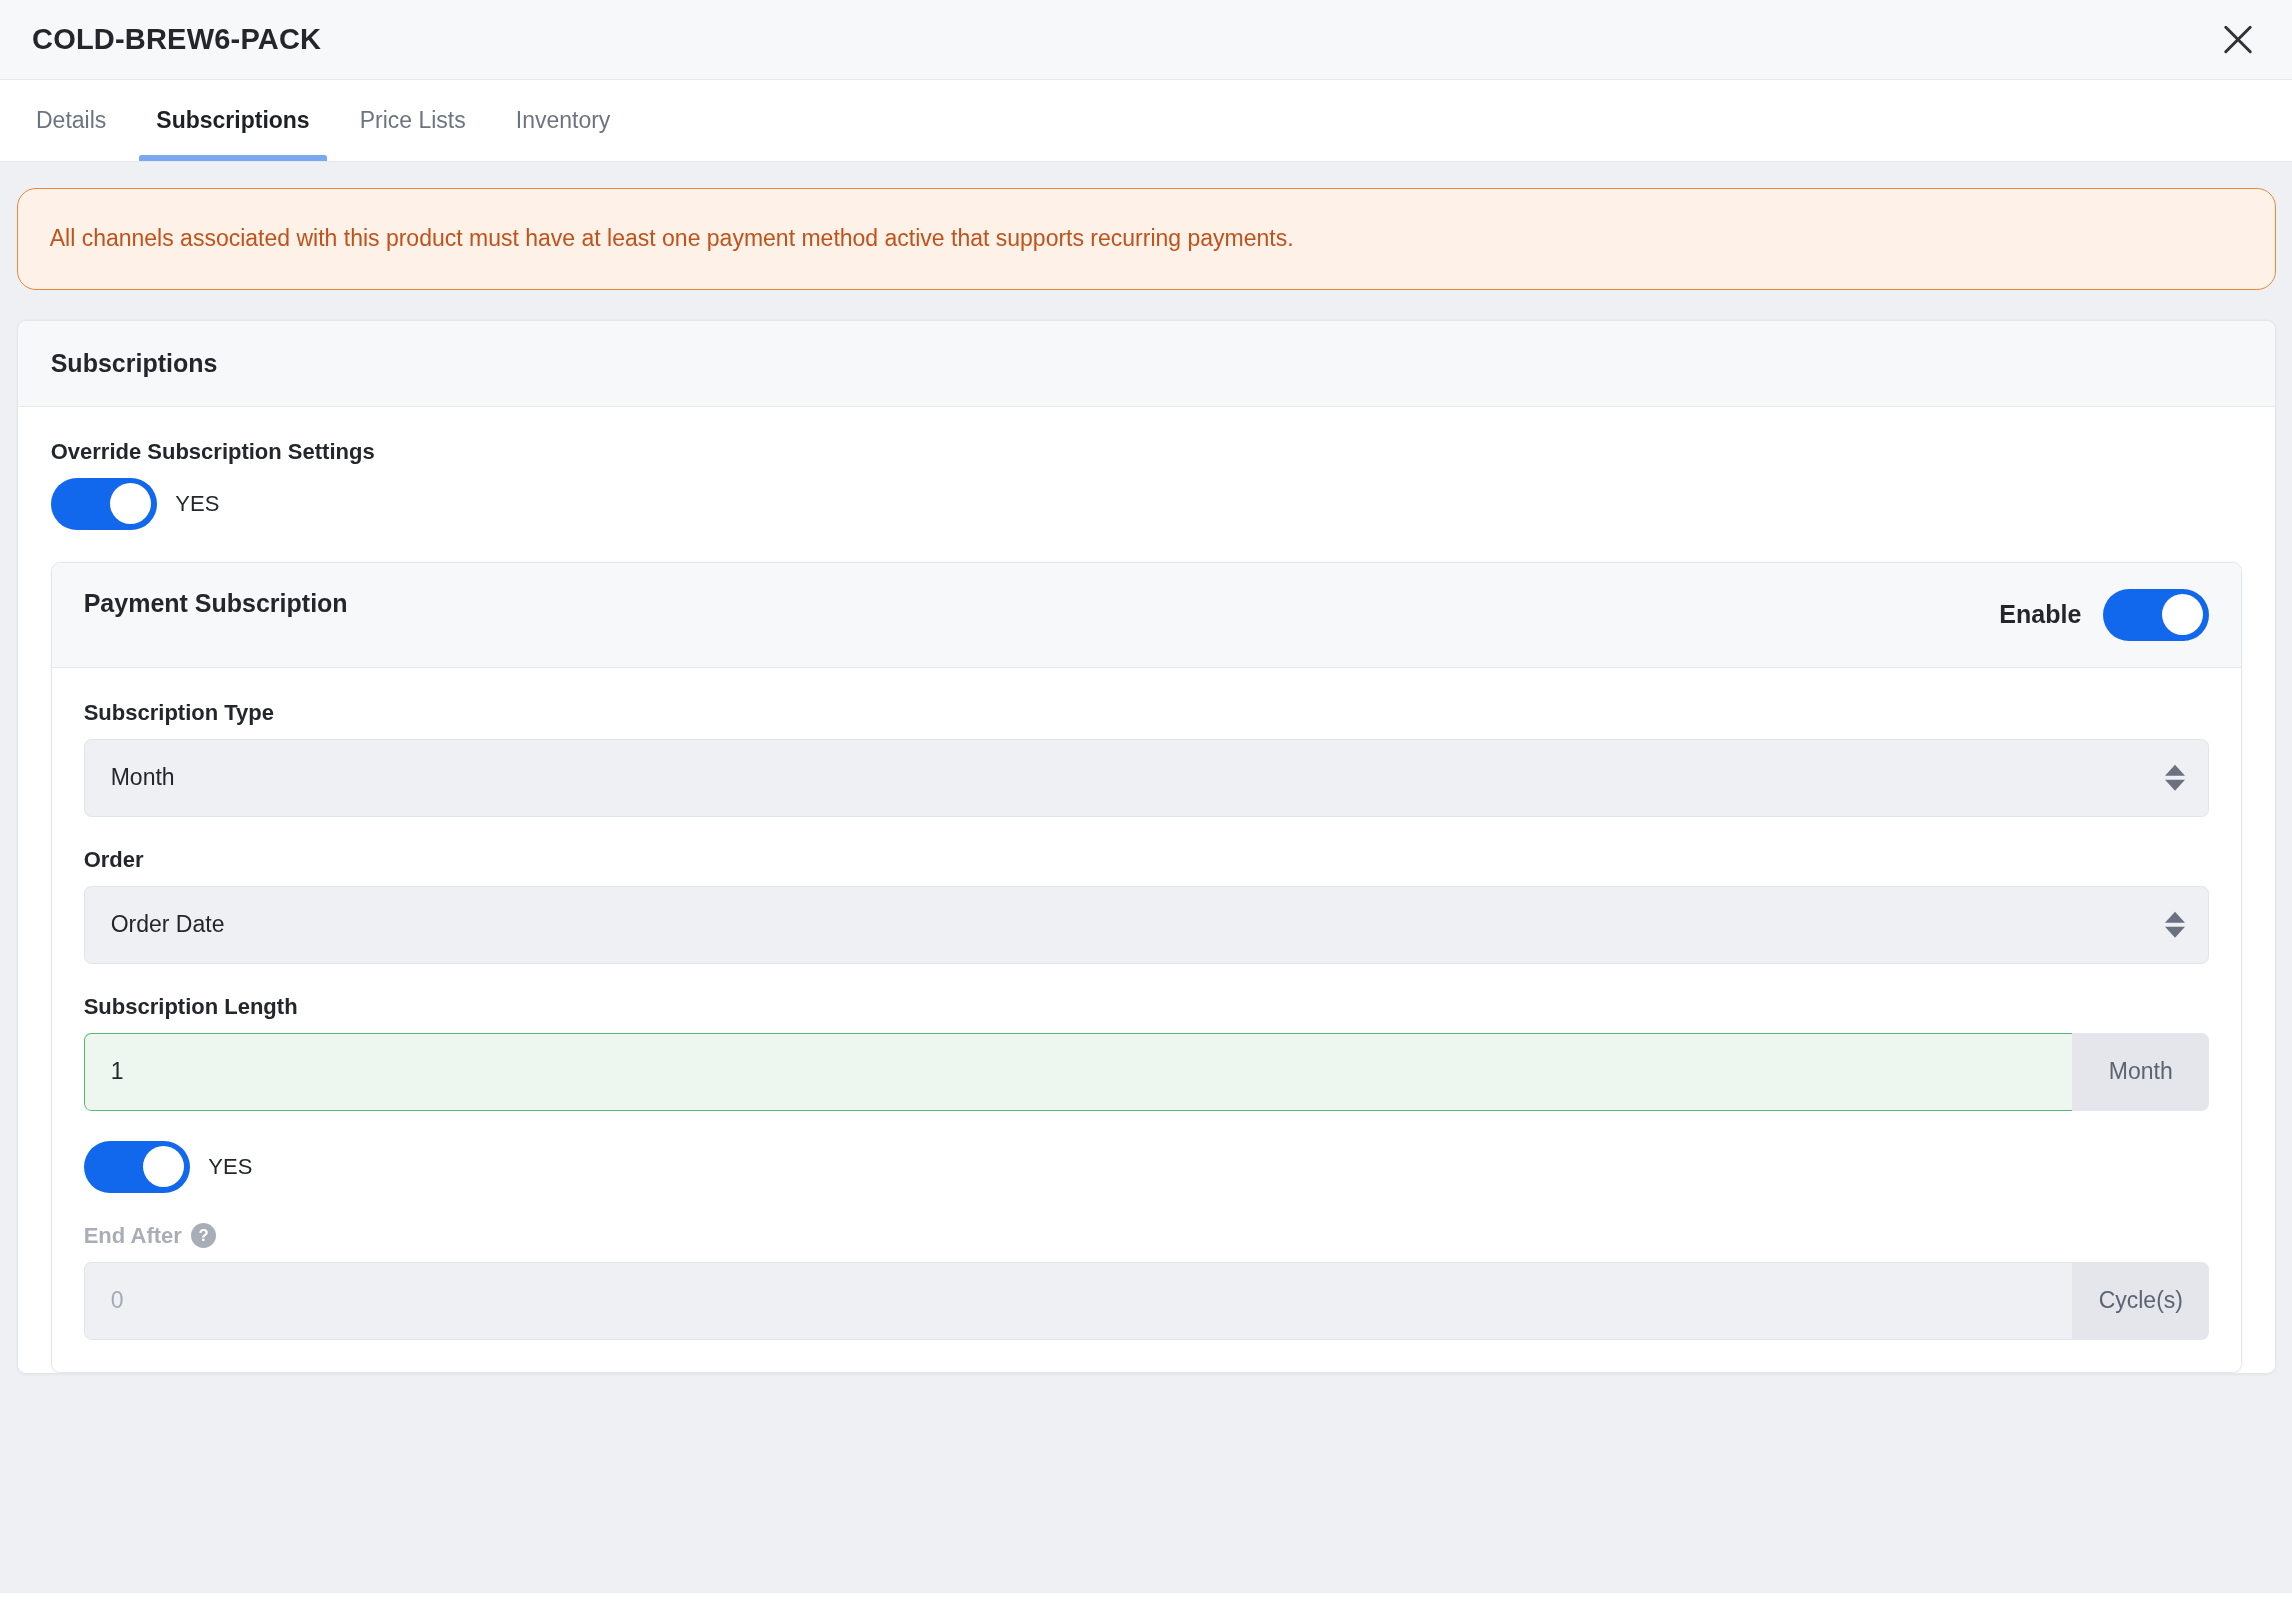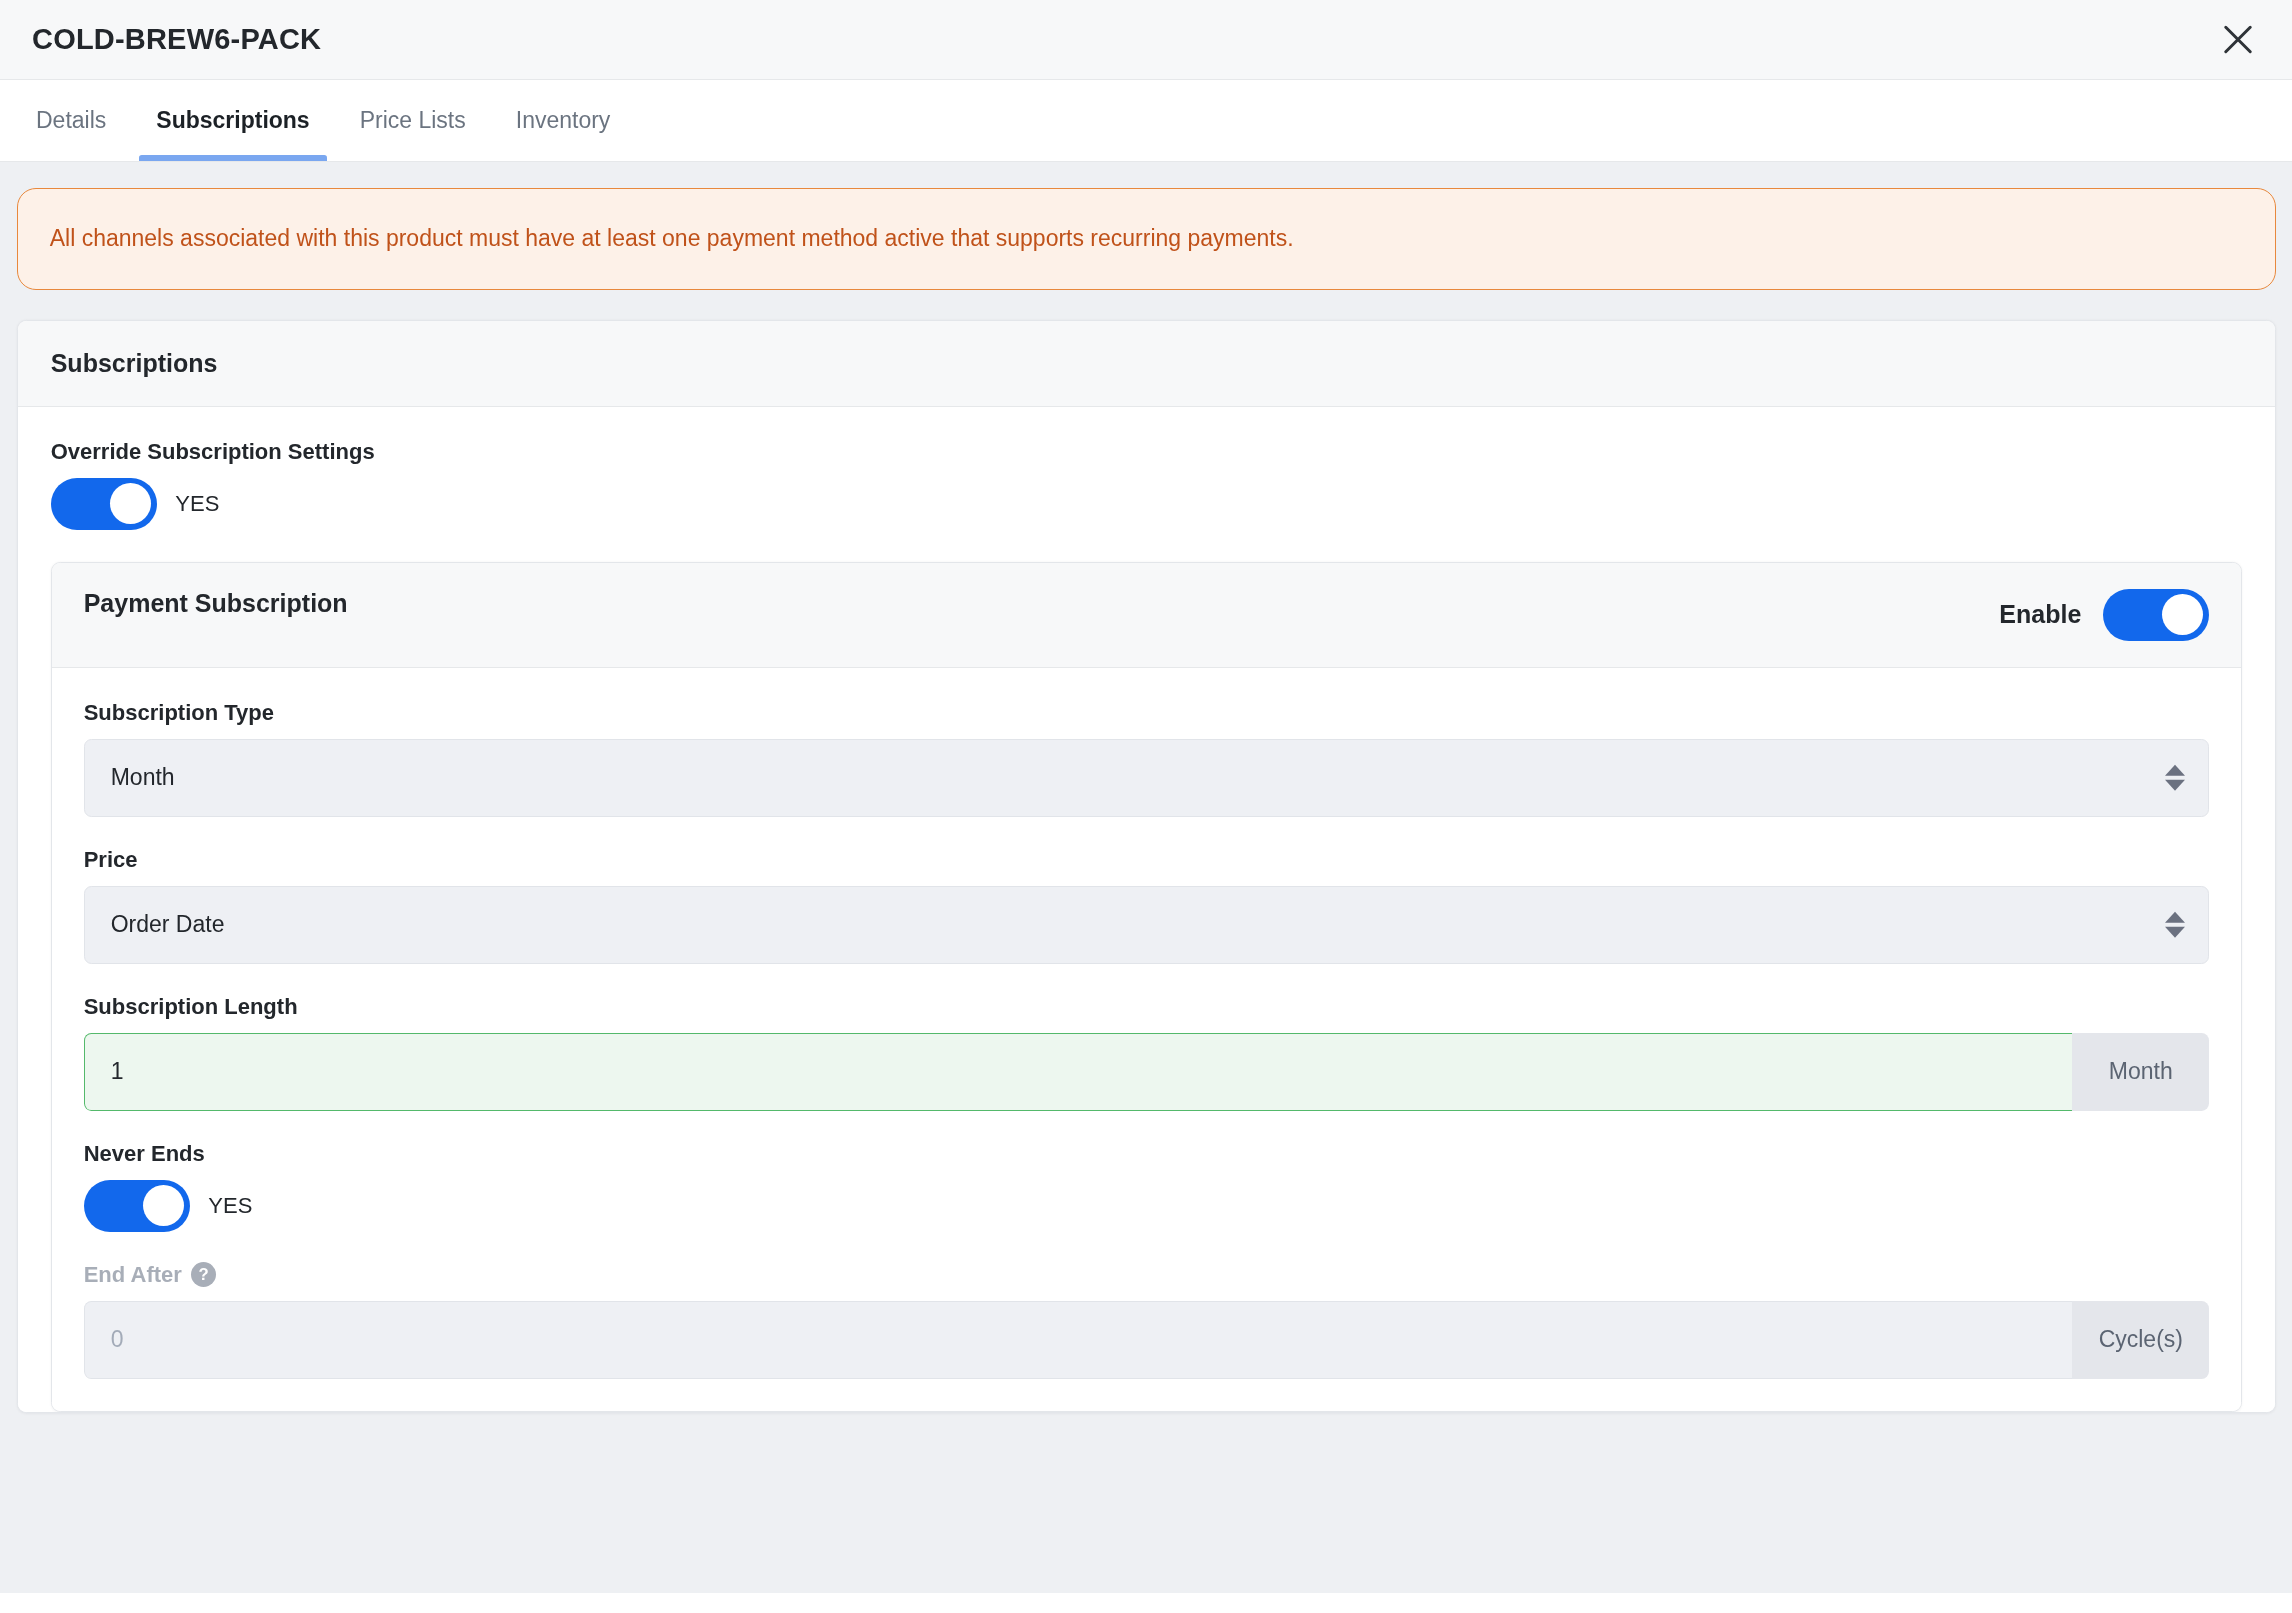--- a/index.html
+++ b/index.html
@@ -382,42 +382,41 @@
                 <span>Month</span>
               </div>
               <span class="stepper-arrows">
                 <span class="up"></span>
                 <span class="down"></span>
               </span>
             </div>
           </div>
 
           <div class="form-group">
-            <span class="field-label">Price</span>
+            <span class="field-label">Order</span>
             <div class="select-wrap">
               <div class="select-box">
                 <span>Order Date</span>
               </div>
               <span class="stepper-arrows">
                 <span class="up"></span>
                 <span class="down"></span>
               </span>
             </div>
           </div>
 
           <div class="form-group">
             <span class="field-label">Subscription Length</span>
             <div class="input-group">
               <input class="input-field valid" type="text" value="1" style="">
               <span class="input-addon">Month</span>
             </div>
           </div>
 
           <div class="form-group">
-            <span class="field-label">Never Ends</span>
             <div class="toggle-row">
               <div class="switch">
                 <span class="knob"></span>
               </div>
               <span class="switch-label">YES</span>
             </div>
           </div>
 
           <div class="form-group">
             <span class="field-label muted">

